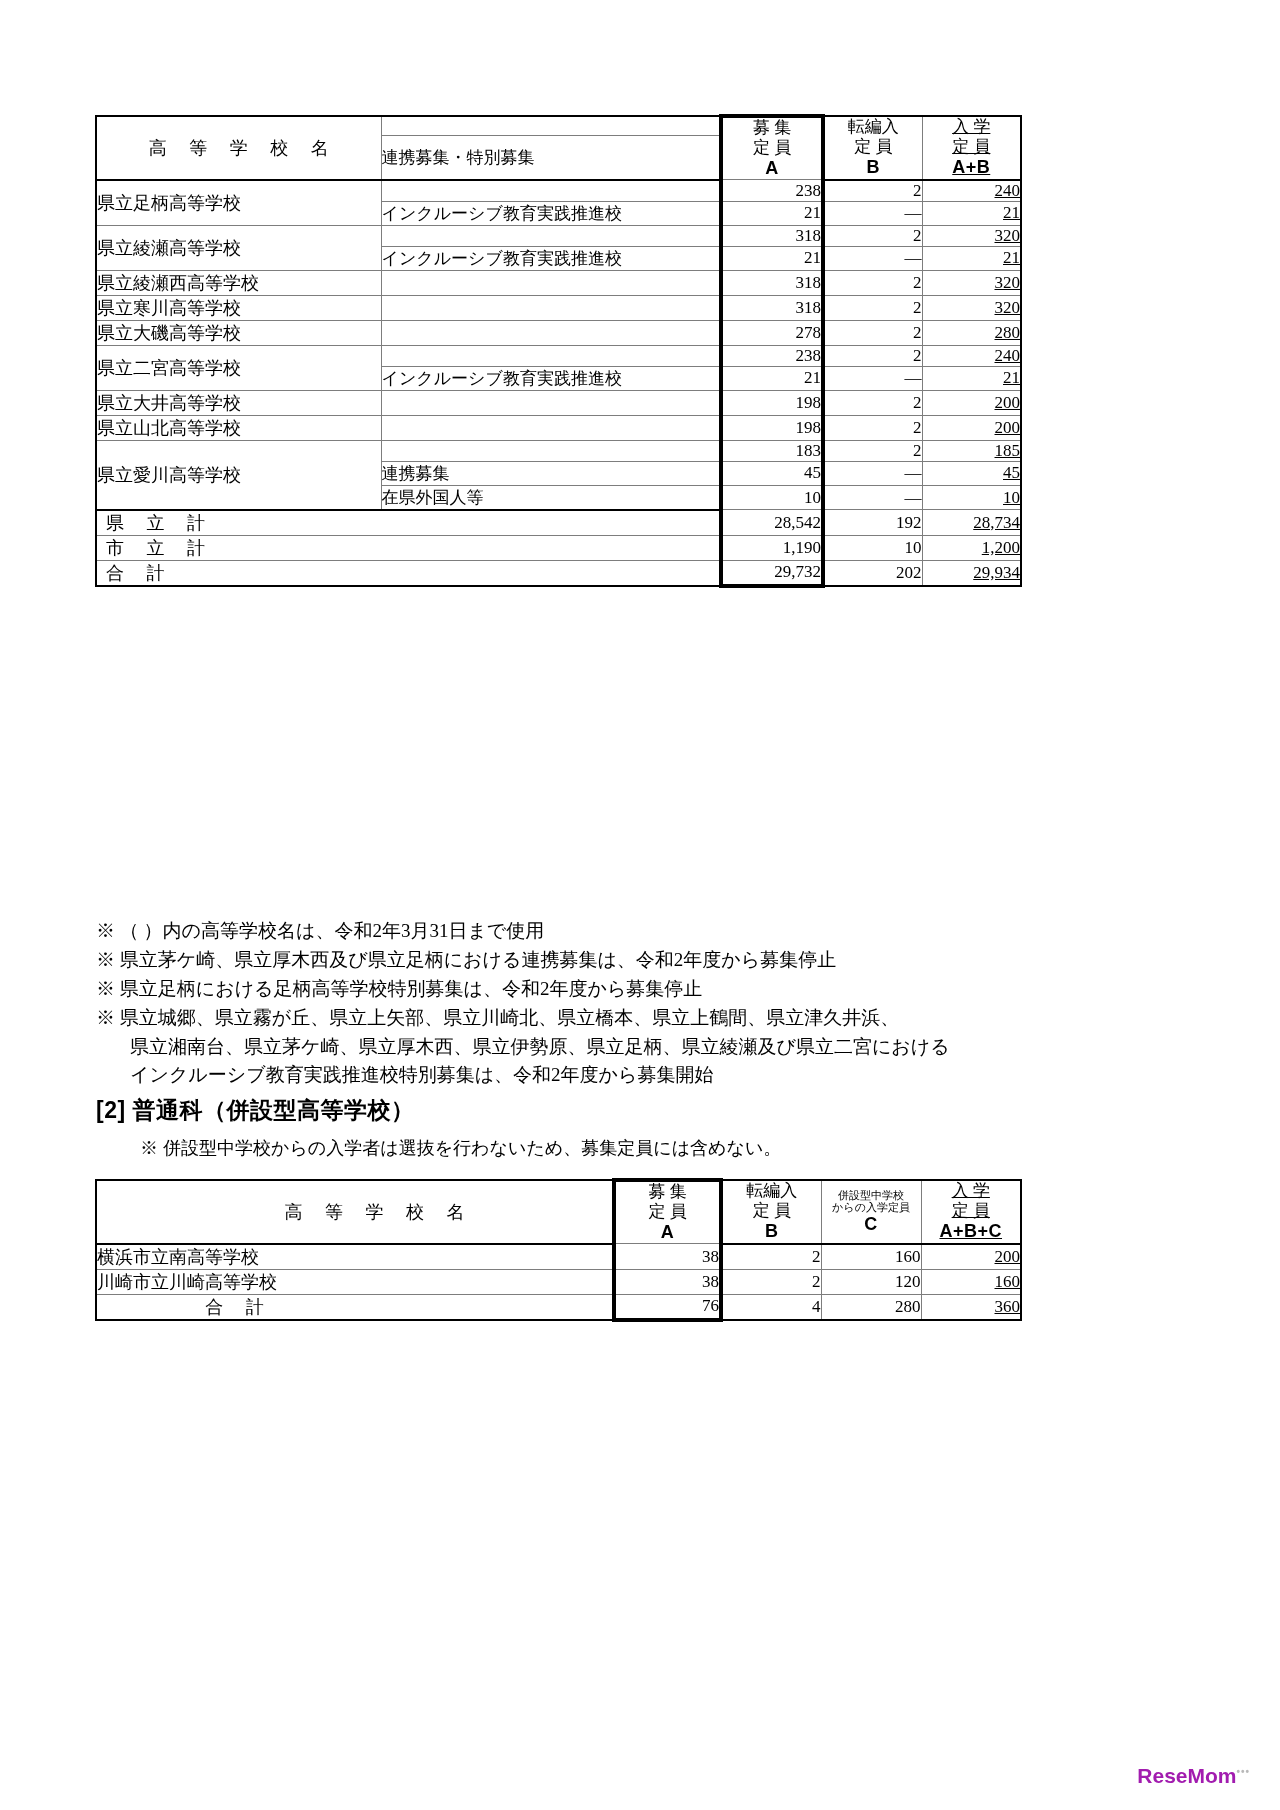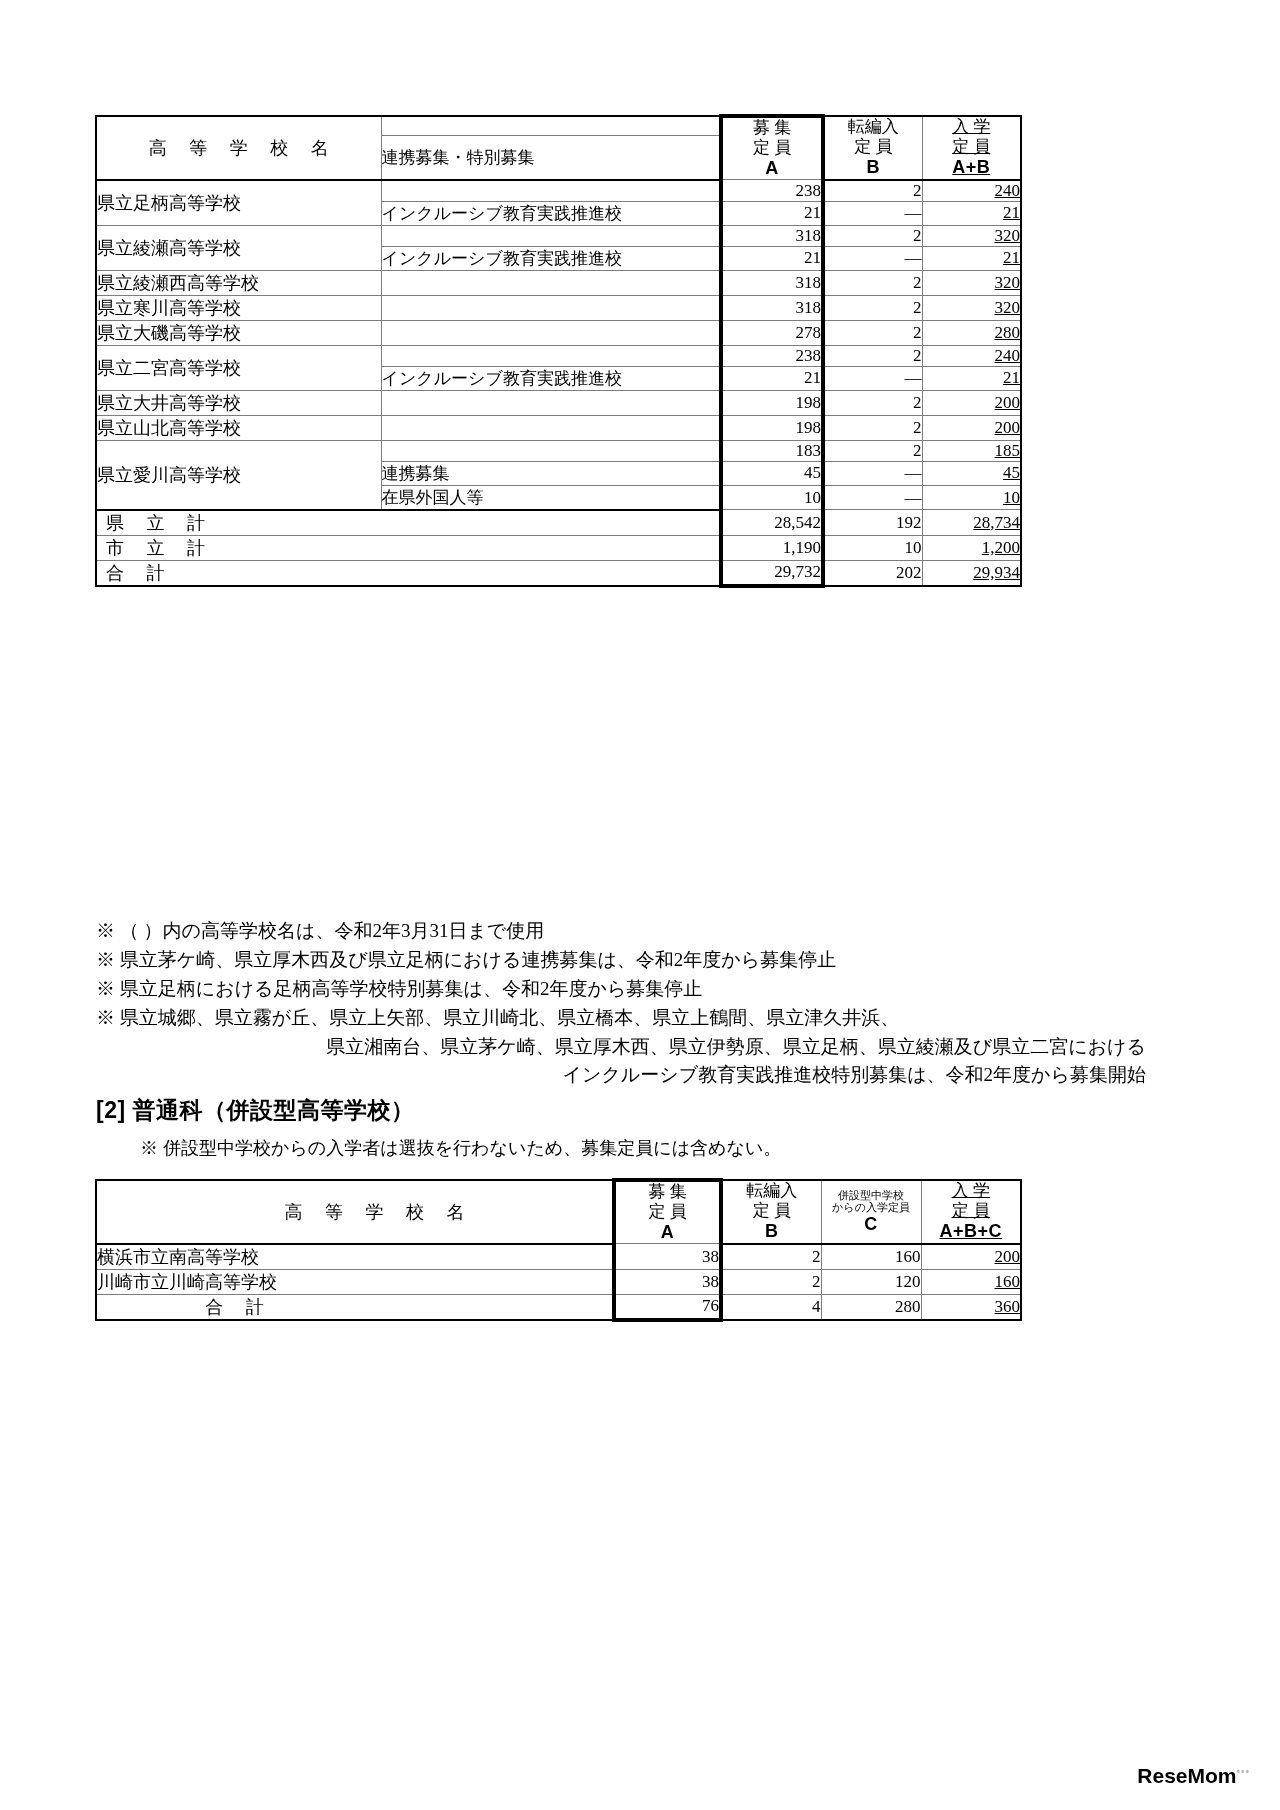--- a/index.html
+++ b/index.html
@@ -113,21 +113,21 @@
   
   .notes {
     position: absolute;
     left: 96px;
     top: 917px;
     width: 1050px;
     font-size: 19px;
     line-height: 1.52;
   }
   .notes .line { white-space: nowrap; }
-  .notes .indent { padding-left: 34px; text-align: right; }
+  .notes .indent { padding-left: 34px; }
 
   
   .sec2-title {
     position: absolute;
     left: 96px;
     top: 1095px;
     font-family: "Liberation Sans", sans-serif;
     font-weight: bold;
     font-size: 23px;
     letter-spacing: 0.5px;
@@ -153,21 +153,21 @@
   .watermark {
     position: absolute;
     right: 30px;
     bottom: 22px;
     font-family: "Liberation Sans", sans-serif;
     font-size: 21px;
     font-weight: bold;
     color: #9b9b9b;
     letter-spacing: 0px;
   }
-  .watermark .rm { color: #000000; }
+  .watermark .rm { color: #a21caf; }
   .watermark .dots {
     display: inline-block;
     font-size: 10px;
     color: #b9b9b9;
     letter-spacing: 1px;
     vertical-align: super;
   }
 </style>
 </head>
 <body>

